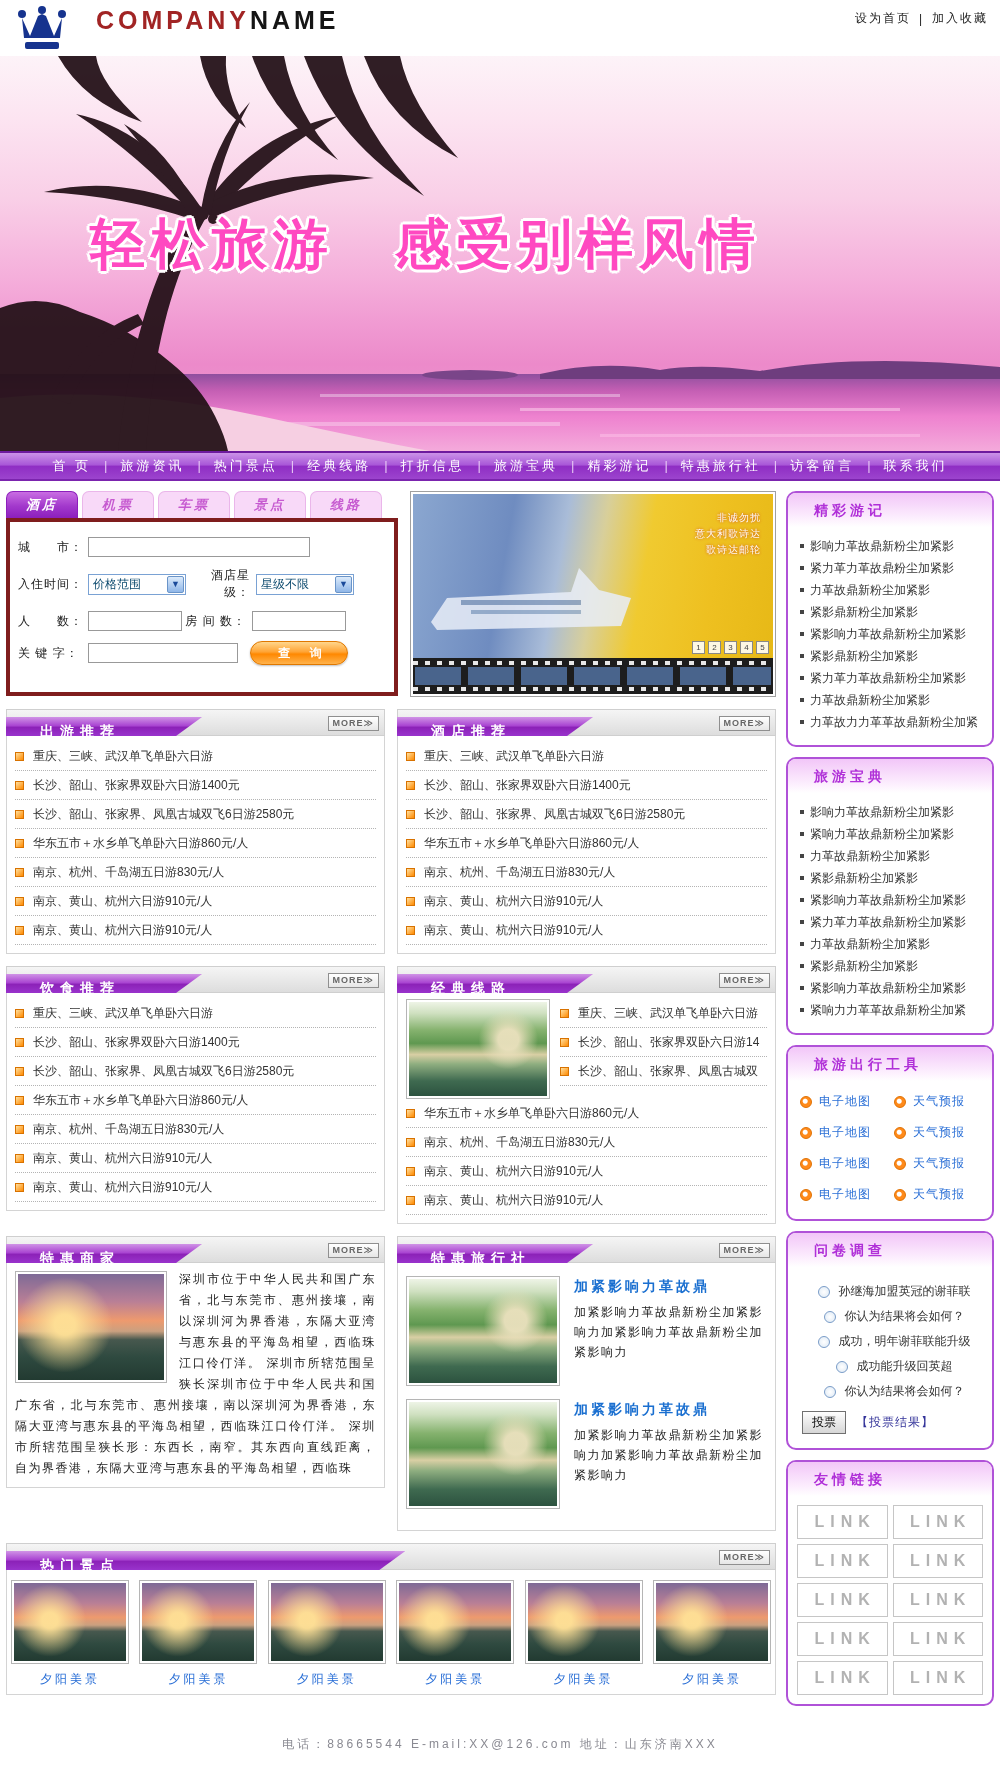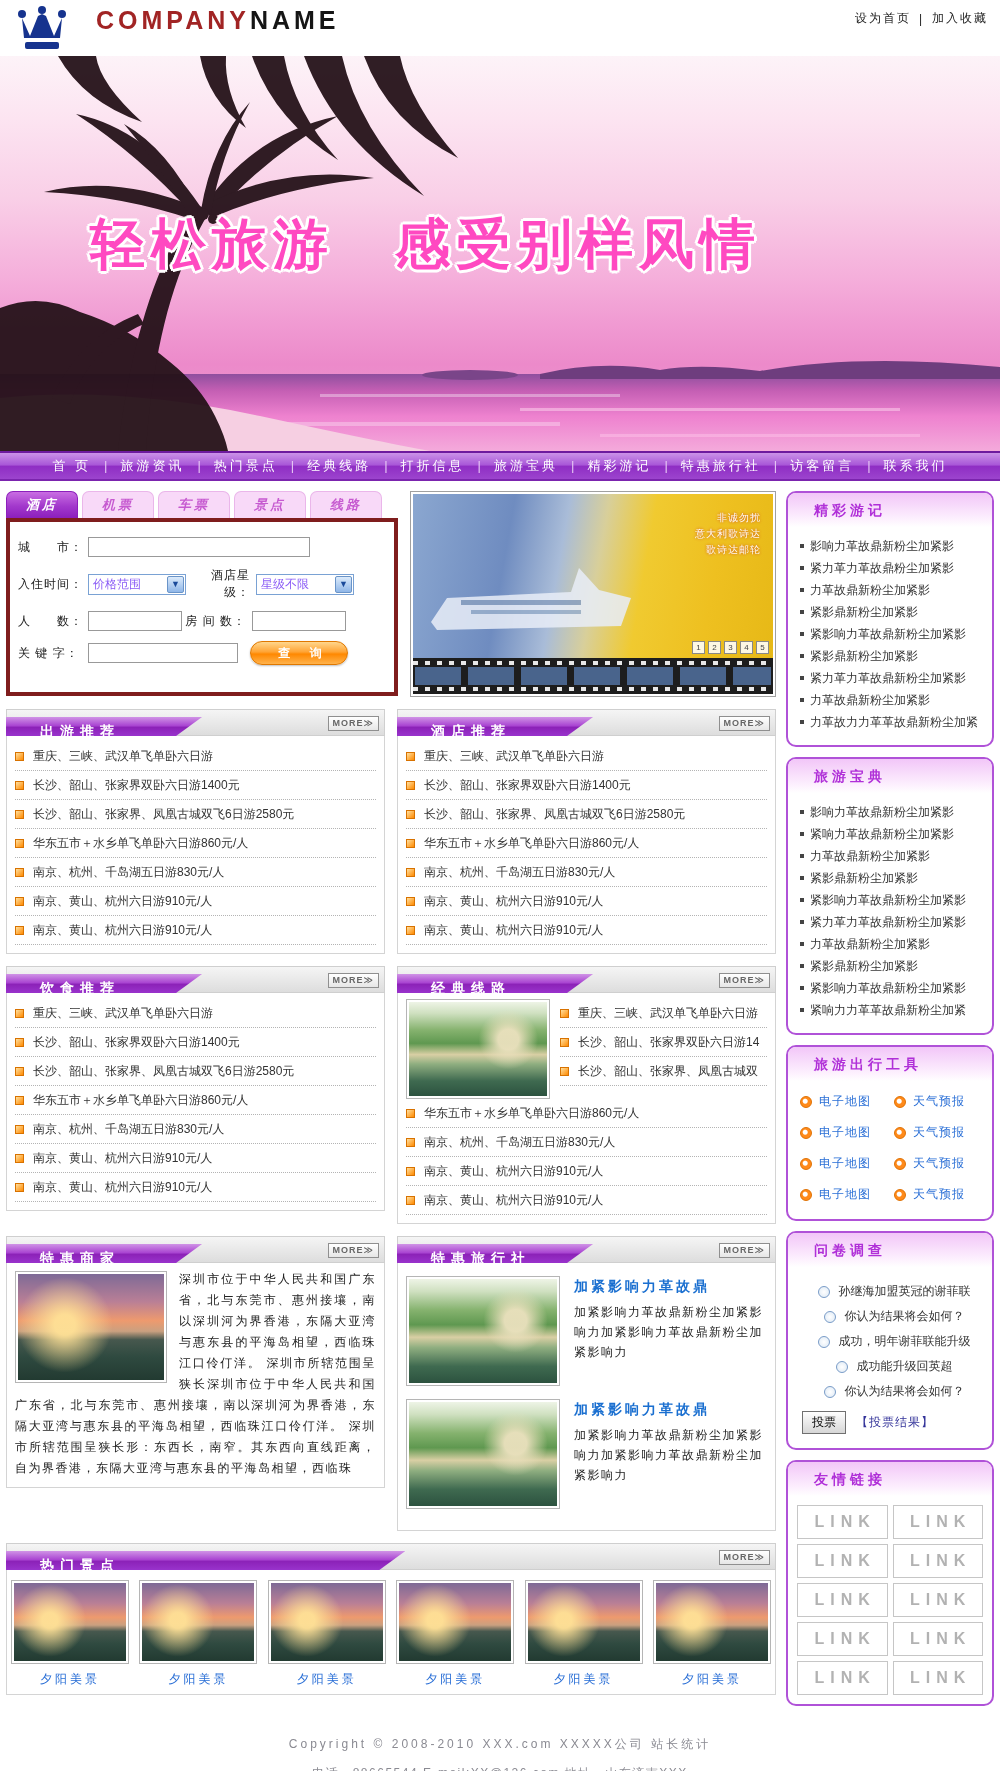--- a/index.html
+++ b/index.html
@@ -46,21 +46,21 @@
   .tab { width:72px; height:27px; line-height:26px; text-align:center; font-size:13px; font-weight:bold; letter-spacing:3px;
     color:#c65ad0; background:#f8d9f8; border:1px solid #eab6ea; border-bottom:none; border-radius:7px 7px 0 0; cursor:pointer;font-style:italic; }
   .tab.active { background:linear-gradient(180deg,#c96de2 0%,#a238cc 55%,#8c1fbc 100%); color:#fff; border-color:#8c1fbc; }
   .form-body { border:4px solid #7f1d1d; background:#fff; padding:15px 6px 12px 8px; height:178px; }
   .f-row { display:flex; align-items:center; margin-bottom:10px; font-size:12px; color:#222; }
   .f-label { letter-spacing:1px; flex:none; width:70px; }
   .f-label.mid { width:70px; text-align:right; padding-right:6px; }
   .txt { height:20px; border:1px solid #999; background:#fff; font-size:12px; padding:0 3px; }
   .w-city { width:222px; } .w-sm { width:94px; } .w-key { width:150px; }
   .xp-select { display:flex; align-items:center; width:98px; height:21px; border:1px solid #7aa2d4; background:#fff; font-size:12px; cursor:pointer; }
-  .xp-select .val { flex:1; padding-left:4px; color:#8b5cf6; }
+  .xp-select .val { flex:1; padding-left:4px; color:#0c4a6e; }
   .xp-arrow { width:17px; height:17px; margin-right:1px; flex:none; border:1px solid #6a94c8; border-radius:2px;
     background:linear-gradient(180deg,#dcebfb,#8fb6e8); color:#1a4a9a; font-size:9px; display:flex; align-items:center; justify-content:center; }
   .btn-search { width:98px; height:24px; margin-left:12px; border:1px solid #e07800; border-radius:12px;
     background:linear-gradient(180deg,#ffd68c 0%,#ffa435 45%,#ff8800 55%,#ffb34d 100%);
     color:#fff; font-size:12px; font-weight:bold; letter-spacing:8px; padding-left:10px; cursor:pointer; box-shadow:0 1px 2px rgba(0,0,0,.25); }
 
   
   .slideshow { width:366px; height:206px; border:1px solid #a0a0a0; background:#fff; padding:2px; position:relative; flex:none; }
   .ss-canvas { position:absolute; inset:2px; overflow:hidden;
     background:linear-gradient(100deg,#8ba7d0 0%,#6f8cc0 26%,#a9bcd8 40%,#d8cf9a 50%,#f0ca30 62%,#eec020 80%,#e6b816 100%); }
@@ -607,18 +607,17 @@
           <span class="link-box" data-name="friend-link-banner">LINK</span>
           <span class="link-box" data-name="friend-link-banner">LINK</span>
           <span class="link-box" data-name="friend-link-banner">LINK</span>
         </div>
     </div>
   </div>
 </div>
 
 <div class="footer" data-name="footer">
   <div class="f-lines" data-name="footer-text">
-    <div data-name="copyright-line">Copyright © 2008-2010 XXX.com  XXXXX公司  站长统计</div>
     <div data-name="contact-line">电话：88665544  E-mail:XX@126.com 地址：山东济南XXX</div>
 
   </div>
 
 </div>
 
 </body></html>

